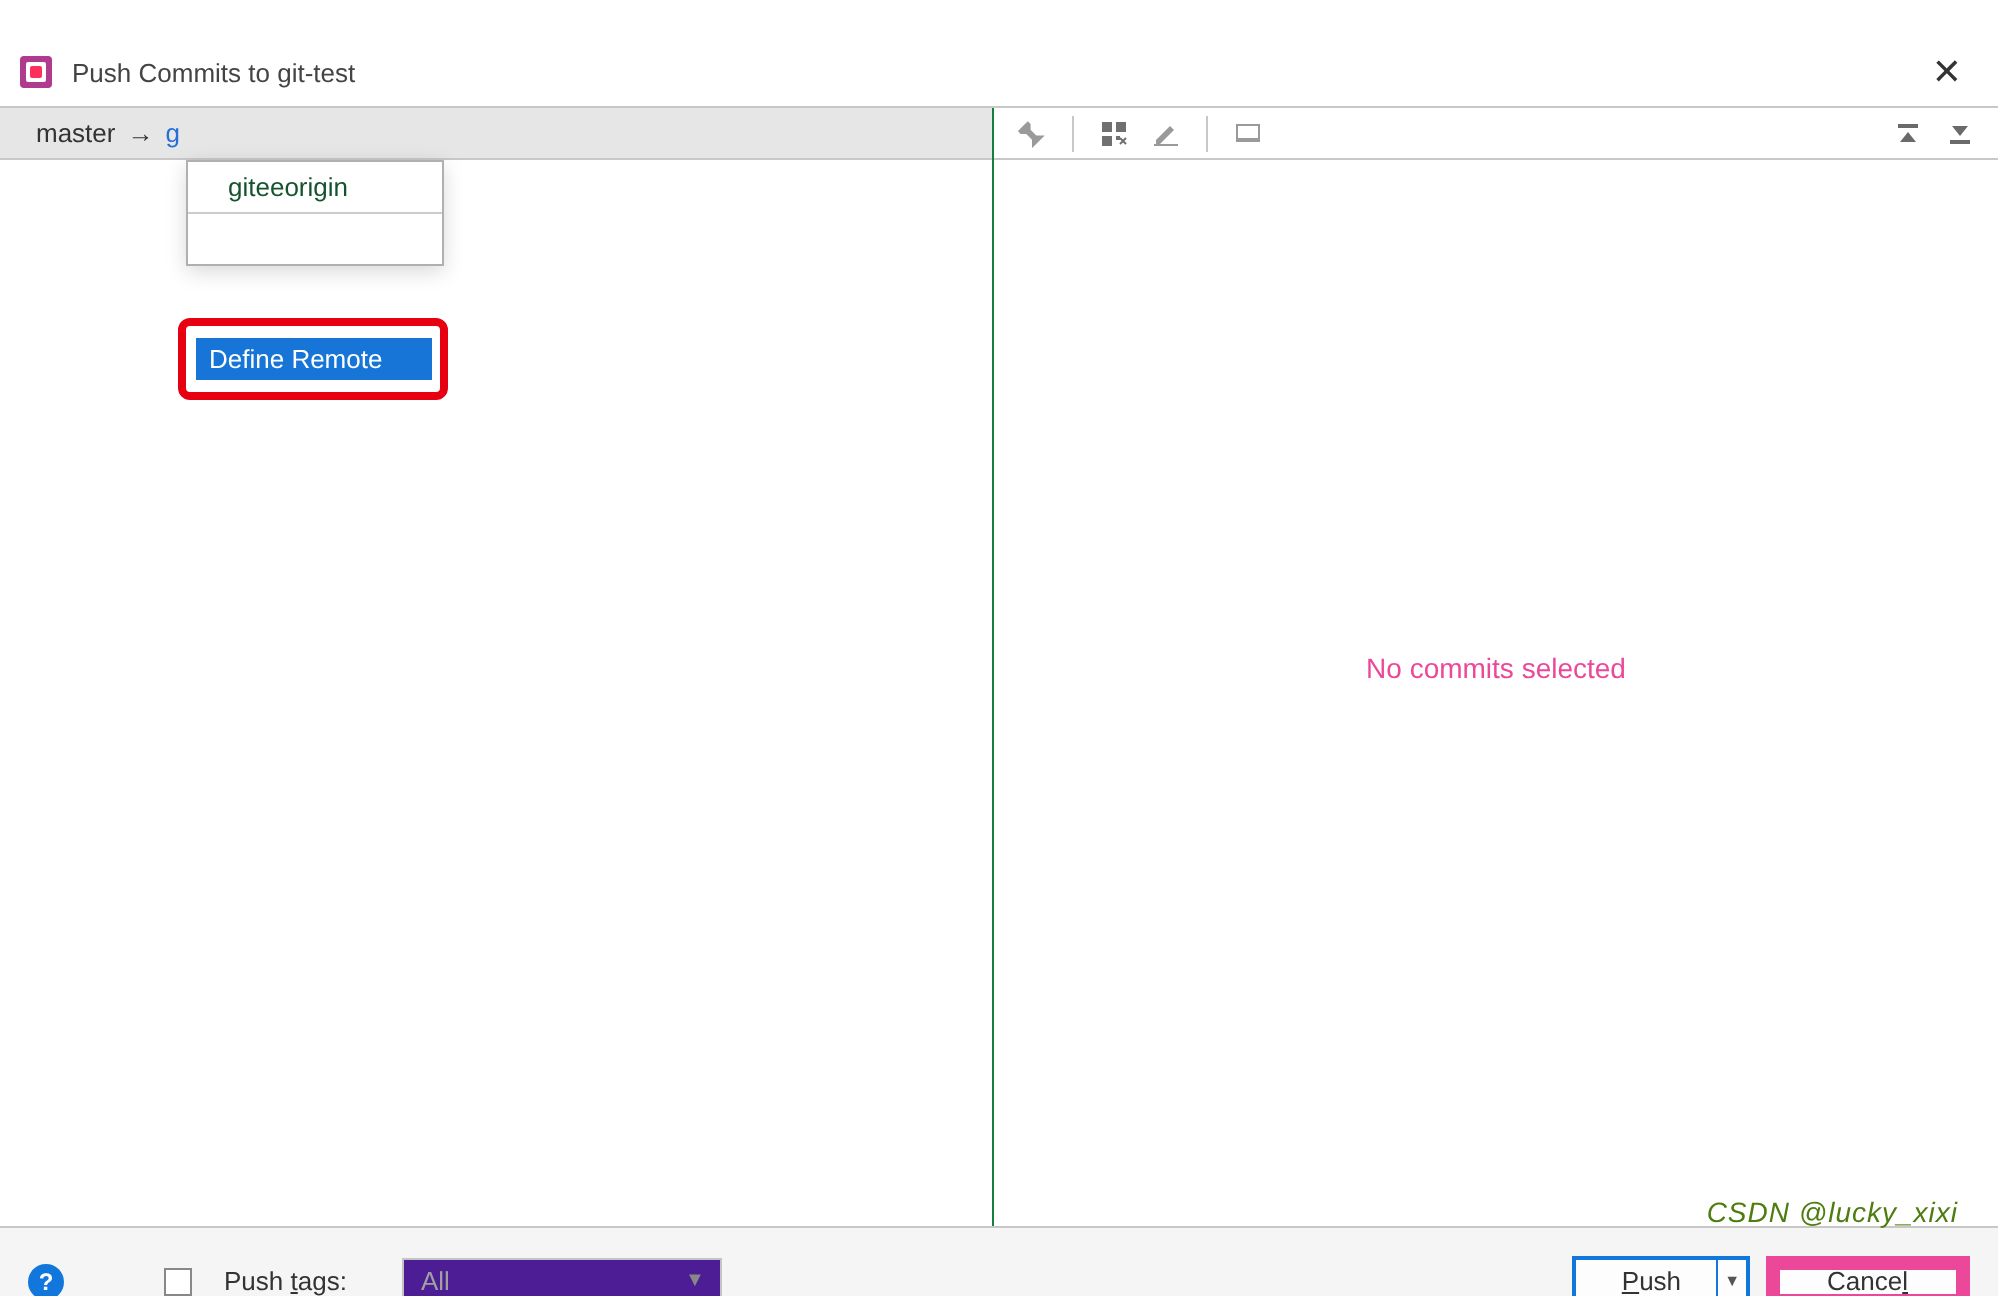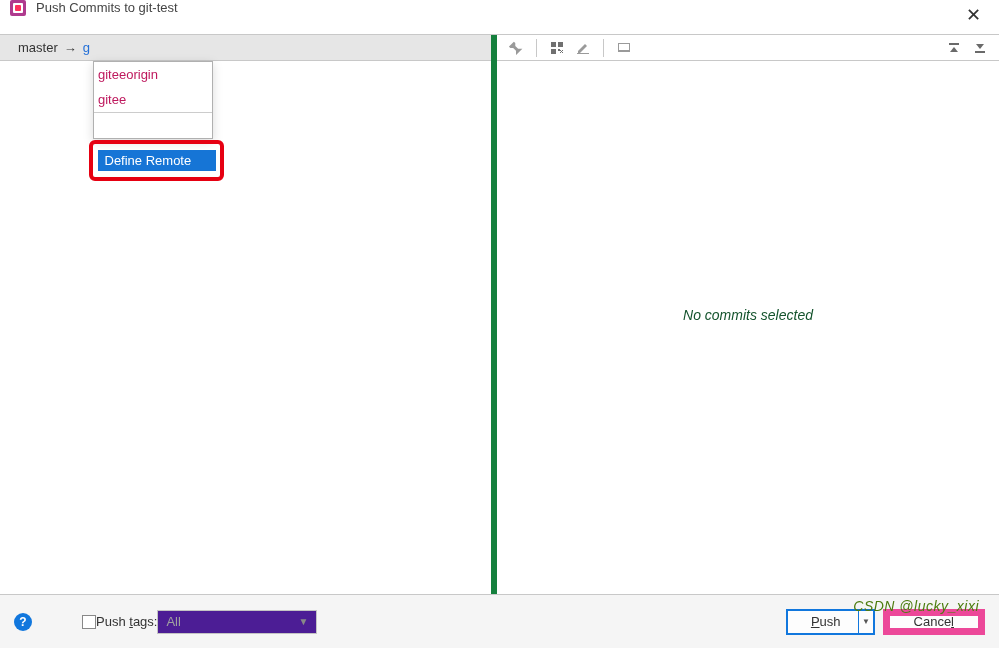--- a/index.html
+++ b/index.html
@@ -1,54 +1,54 @@
 <!DOCTYPE html>
 <html><head>
   <meta charset="utf-8">
   <style>
     * { margin: 0; padding: 0; box-sizing: border-box; font-family: "Segoe UI", Arial, sans-serif; }
     body { width: 999px; height: 648px; background: #fff; position: relative; overflow: hidden; }
     
-    .titlebar { height: 34px; display: flex; align-items: flex-start; padding: 0 10px; }
+    .titlebar { height: 34px; display: flex; align-items: center; padding: 0 10px; margin-top: 19px; }
     .titlebar-icon { width: 16px; height: 16px; margin-right: 10px; background: #af3a8e; border-radius: 2px; position: relative; }
     .titlebar-icon::before { content: ""; position: absolute; left: 3px; top: 3px; width: 10px; height: 10px; background: #fff; border-radius: 1px; }
     .titlebar-icon::after { content: ""; position: absolute; left: 5px; top: 5px; width: 6px; height: 6px; background: #fe315d; border-radius: 1px; }
     .title-text { flex: 1; font-size: 13px; color: #444; }
     .close-x { font-size: 18px; color: #333; padding: 4px 8px; cursor: default; }
     
     .top-divider { height: 1px; background: #c8c8c8; }
     
     .content { display: flex; height: 559px; }
     
-    .left-pane { width: 497px; border-right: 6px solid #15803d; position: relative; }
+    .left-pane { width: 497px; border-right: 1px solid #15803d; position: relative; }
     .right-pane { flex: 1; position: relative; }
     
     .branch-row { height: 26px; background: #e6e6e6; border-bottom: 1px solid #c8c8c8; display: flex; align-items: center; padding: 0 18px; font-size: 13px; }
     .branch-label { color: #333; }
     .arrow { color: #333; margin: 0 6px; }
     .remote-link { color: #2470d8; }
     
     .dropdown { position: absolute; left: 93px; top: 26px; background: #fff; border: 1px solid #b0b0b0; box-shadow: 0 3px 10px rgba(0,0,0,0.15); min-width: 120px; z-index: 10; }
-    .dropdown-item { padding: 5px 4px; font-size: 13px; color: #be185d; }
+    .dropdown-item { padding: 5px 20px; font-size: 13px; color: #14532d; }
     .dropdown-sep { height: 1px; background: #ccc; margin: 0; }
     
     .red-box { position: absolute; left: 89px; top: 105px; width: 135px; height: 41px; border: 4px solid #e60012; border-radius: 6px; pointer-events: none; z-index: 11; display: flex; align-items: center; justify-content: center; }
     .red-box-inner { background: #1675d6; color: #fff; font-size: 13px; padding: 3px 7px; width: 118px; }
     
     .right-toolbar { height: 26px; background: #fff; border-bottom: 1px solid #c8c8c8; display: flex; align-items: center; padding: 0 10px; gap: 8px; }
     .tb-icon { width: 18px; height: 18px; display: inline-flex; align-items: center; justify-content: center; color: #8a8a8a; }
     .tb-sep { width: 1px; height: 18px; background: #c8c8c8; margin: 0 3px; }
     .tb-spacer { flex: 1; }
     
-    .right-center { position: absolute; top: 50%; left: 50%; transform: translate(-50%, -50%); color: #14532d; font-size: 14px; font-style: italic; }
+    .right-center { position: absolute; top: 50%; left: 50%; transform: translate(-50%, -50%); color: #ec4899; font-size: 14px; }
     
     .bottom-divider { height: 1px; background: #c8c8c8; }
     .footer { height: 53px; display: flex; align-items: center; padding: 0 14px; background: #f5f5f5; }
     .help-icon { width: 18px; height: 18px; border-radius: 50%; background: #1177dd; color: #fff; font-size: 12px; display: flex; align-items: center; justify-content: center; font-weight: bold; margin-right: 50px; }
-    .checkbox-wrap { display: flex; align-items: center; gap: 0; font-size: 13px; color: #333; margin-right: 0; }
+    .checkbox-wrap { display: flex; align-items: center; gap: 16px; font-size: 13px; color: #333; margin-right: 28px; }
     .checkbox { width: 14px; height: 14px; border: 1px solid #888; background: #fff; }
     .combo { width: 160px; height: 24px; border: 1px solid #c4c4c4; background: #4c1d95; color: #a0a0a0; font-size: 13px; padding: 0 8px; display: flex; align-items: center; justify-content: space-between; gap: 20px; }
     .combo-caret { font-size: 10px; color: #888; }
     .footer-spacer { flex: 1; }
     .btn { height: 26px; padding: 0 24px; border: 7px solid #ec4899; background: #fdfdfd; font-size: 13px; color: #333; display: flex; align-items: center; justify-content: center; margin-left: 8px; }
     .btn.primary { border: 2px solid #1177dd; padding: 0 23px; position: relative; }
     .btn-caret { position: absolute; right: -1px; top: -1px; bottom: -1px; width: 16px; border-left: 1px solid #adadad; display: flex; align-items: center; justify-content: center; font-size: 8px; color: #555; }
     .btn.primary .btn-caret { border-left: 1px solid #1177dd; }
     .underline { text-decoration: underline; }
     
@@ -67,21 +67,20 @@
 <div class="content">
   <div class="left-pane">
     <div class="branch-row">
       <span class="branch-label">master</span>
       <span class="arrow">→</span>
       <span class="remote-link">g</span>
     </div>
 
     <div class="dropdown">
       <div class="dropdown-item">giteeorigin</div>
-      <div class="dropdown-item">gitee</div>
       <div class="dropdown-sep"></div>
       <div class="dropdown-item" style="visibility:hidden">Define Remote</div>
     </div>
 
     <div class="red-box">
       <div class="red-box-inner">Define Remote</div>
     </div>
   </div>
 
   <div class="right-pane">

